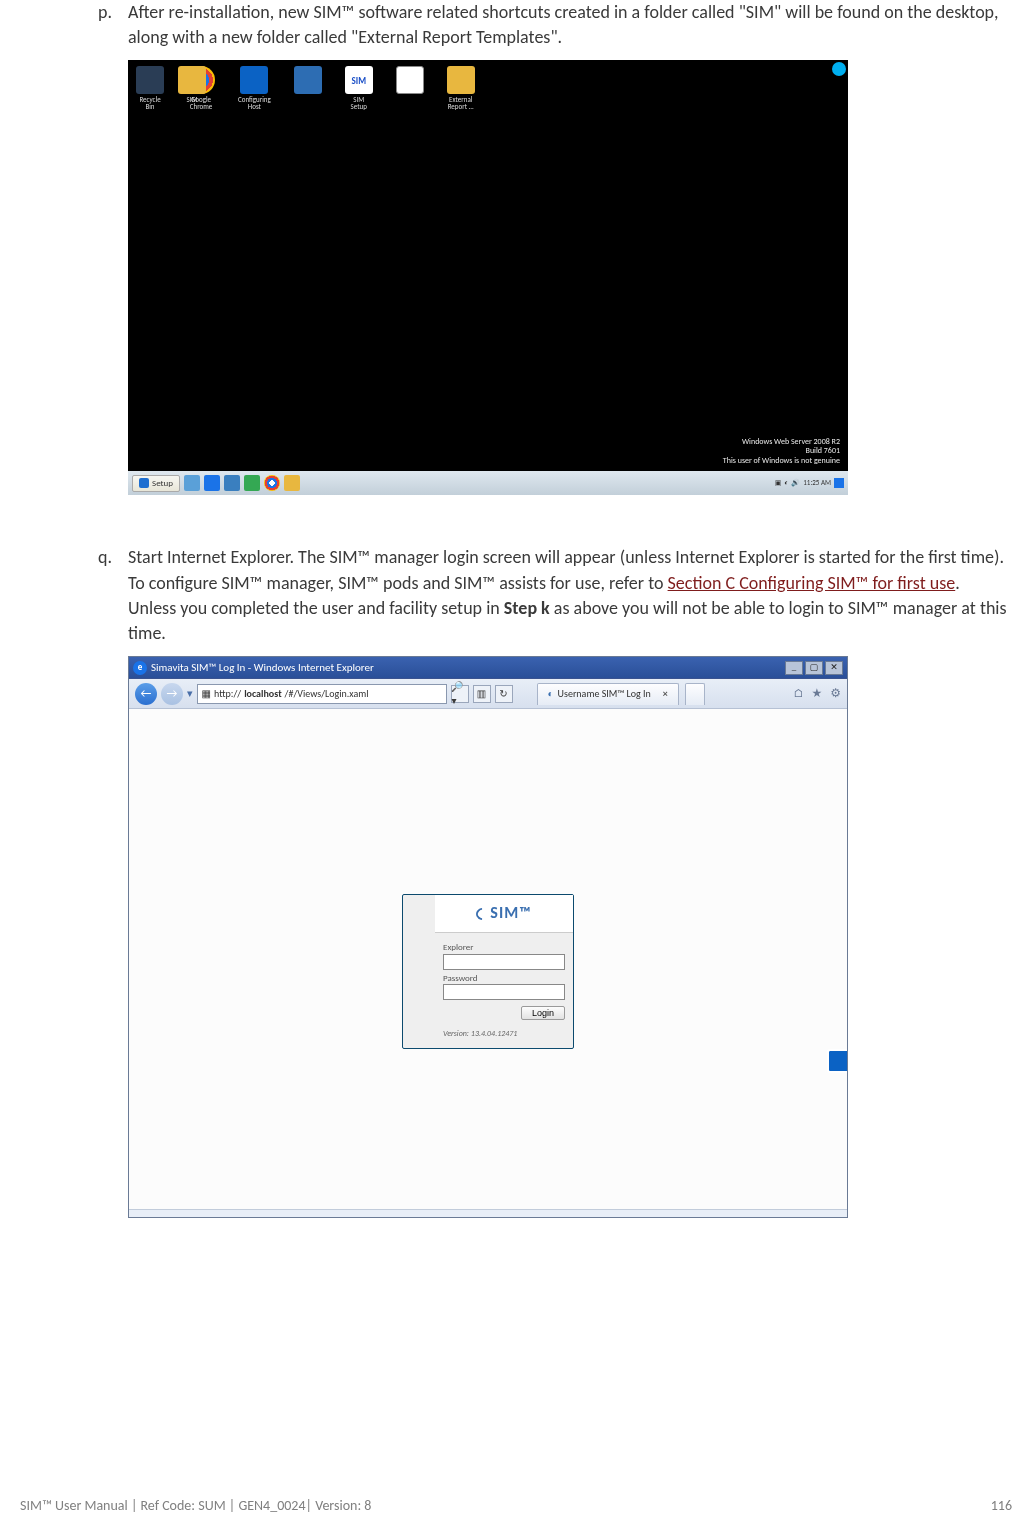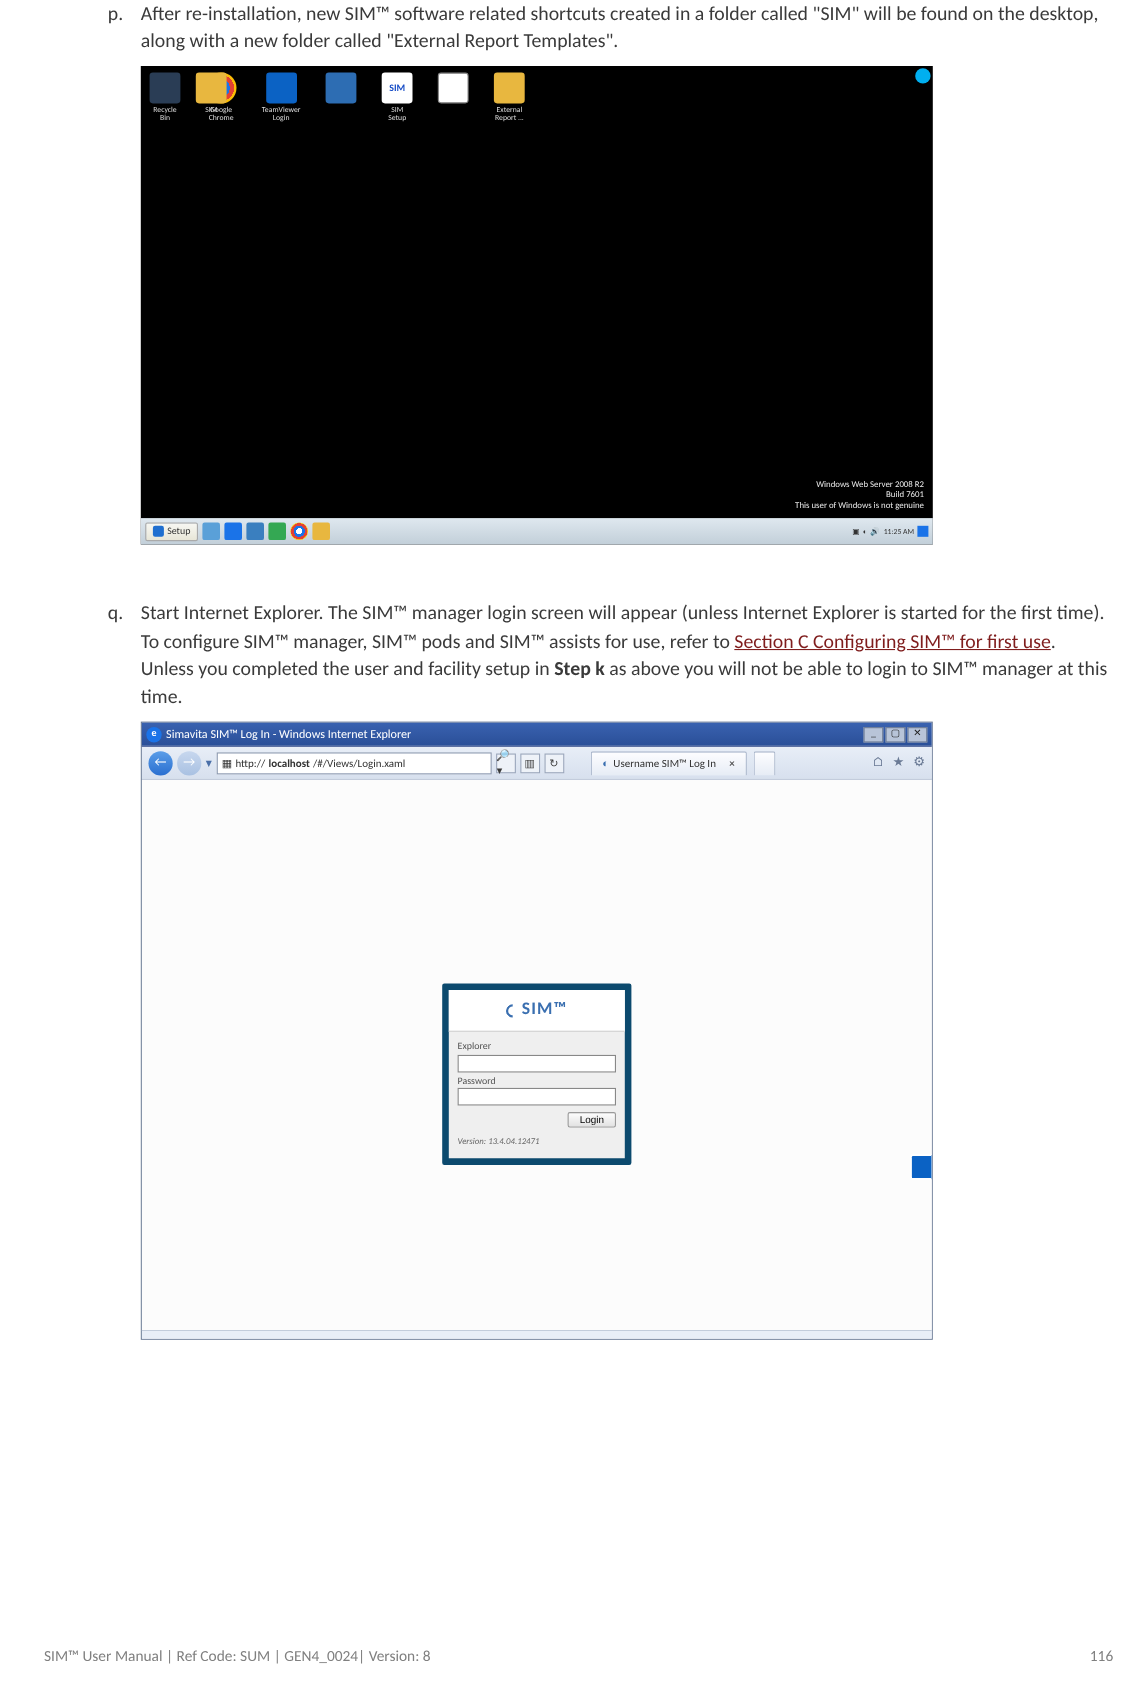--- a/index.html
+++ b/index.html
@@ -109,22 +109,23 @@
     display:flex; align-items:center; gap:4px; font-size:10px; color:#333;
   }
   .tab .close { margin-left:8px; font-weight:bold; color:#555; }
   .newtab { width:20px; height:22px; background:linear-gradient(#fdfdff,#e6ecf5); border:1px solid #a8b4c9; border-bottom:none; border-radius:2px 2px 0 0; margin-left:2px; }
   .util { margin-left:auto; display:flex; gap:8px; color:#6a7a95; }
   .util span { font-size:12px; }
 
   .ie-body { height: 500px; background:#fcfcfc; position:relative; overflow:hidden; }
   .login-box {
     position:absolute; left:50%; top:185px; transform:translateX(-50%);
-    width:172px; border:6px solid #0c4a6e; background:#efefef;
+    width:172px; border:1px solid #0c4a6e; background:#efefef;
     border-radius:2px;
+    padding-left:32px;
   }
   .login-logo {
     height:38px; background:#fff; border-bottom:1px solid #ccc;
     display:flex; align-items:center; justify-content:center;
     color:#3a6fb0; font-weight:bold; font-size:16px; letter-spacing:1px;
   }
   .login-logo .swoosh { display:inline-block; width:12px; height:12px; border:2px solid #3a6fb0; border-right-color:transparent; border-bottom-color:transparent; border-radius:50%; transform:rotate(-45deg); margin-right:2px; }
   .login-form { padding:6px 8px 8px; font-size:9px; color:#555; }
   .login-form label { display:block; margin-top:2px; }
   .login-form input[type="text"], .login-form input[type="password"] {
@@ -137,21 +138,21 @@
     border:1px solid #9a9a9a; border-radius:2px;
   }
   .version { font-size:8px; color:#666; margin-top:28px;font-style:italic; }
   .tv-tab { position:absolute; right:0; top:340px; width:20px; height:24px; background:#0b62c4; border:2px solid #fff; border-right:none; border-radius:3px 0 0 3px; }
   .bottom-bar { height:8px; background:#e8eef7; border-top:1px solid #c2ccdb; }
 
   
   .footer {
     position:absolute; left:0; right:20px; bottom:14px;
     display:flex; justify-content:space-between; padding-left:20px;
-    font-size:14px; color:#808080;margin-left:20px;
+    font-size:14px; color:#808080;
   }
 </style>
 </head>
 <body>
 
 <div class="list-item">
   <div class="list-marker">p.</div>
   <div class="list-body">After re-installation, new SIM™ software related shortcuts created in a folder called "SIM" will be found on the desktop, along with a new folder called "External Report Templates".</div>
 </div>
 
@@ -161,21 +162,21 @@
       <div class="d-icon">
         <div class="d-ico-box recycle"></div>
         <span>Recycle Bin</span>
       </div>
       <div class="d-icon">
         <div class="d-ico-box chrome"></div>
         <span>Google Chrome</span>
       </div>
       <div class="d-icon">
         <div class="d-ico-box tv"></div>
-        <span>TeamViewer Login</span>
+        <span>Configuring Host</span>
       </div>
       <div class="d-icon">
         <div class="d-ico-box pc"></div>
         <span></span>
       </div>
       <div class="d-icon">
         <div class="d-ico-box sim">SIM</div>
         <span>SIM Setup</span>
       </div>
       <div class="d-icon">

